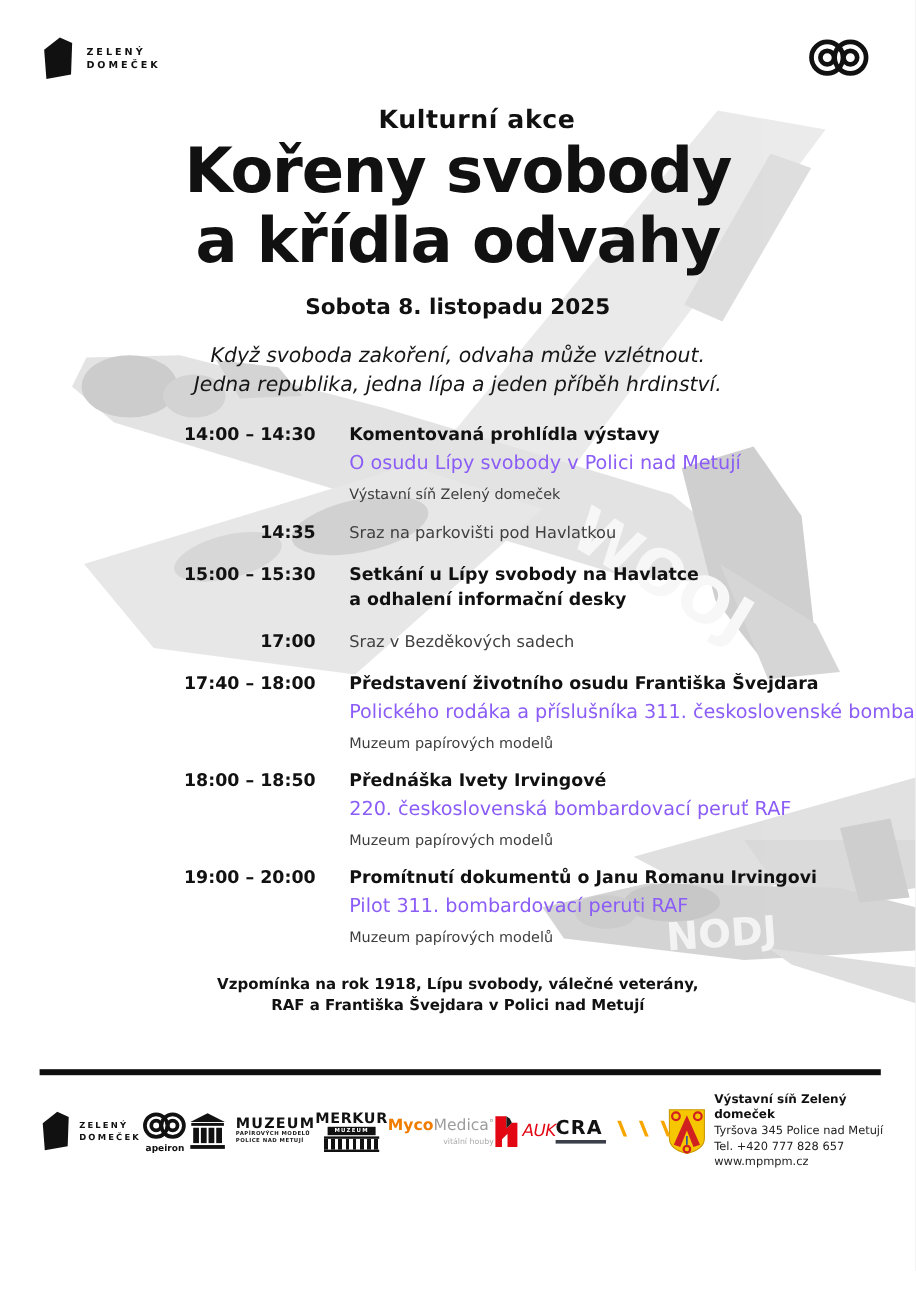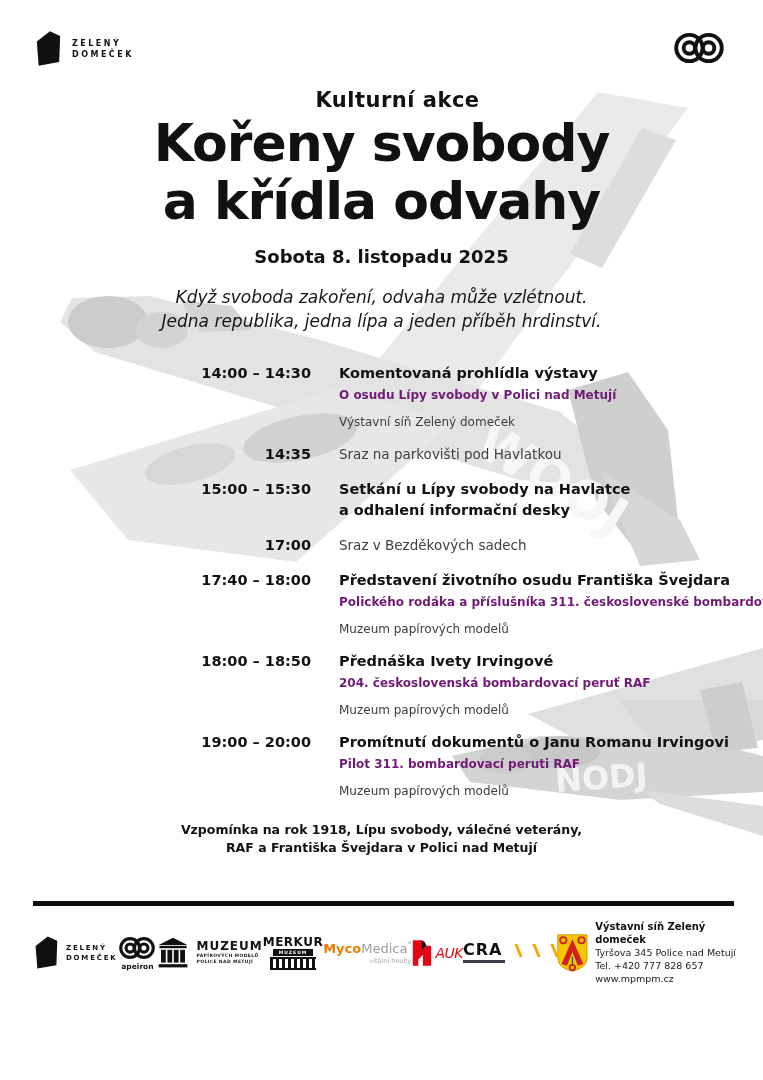--- a/index.html
+++ b/index.html
@@ -21,27 +21,27 @@
   .brand{display:flex;align-items:center;gap:10px;}
   .brand-text{font-size:8px;font-weight:bold;letter-spacing:2.5px;line-height:11px;}
 
   
   .kicker{margin-top:20px;text-align:center;font-size:21px;font-weight:bold;letter-spacing:.5px;padding-left:32px;}
   .main-title{margin-top:2px;text-align:center;font-size:52px;font-weight:bold;line-height:1.12;letter-spacing:-1px;}
   .date{margin-top:16px;text-align:center;font-size:18px;font-weight:bold;}
   .quote{margin-top:18px;text-align:center;font-style:italic;font-size:17px;line-height:24px;color:#161616;}
 
   
-  .schedule{margin-top:30px;padding-left:106px;}
+  .schedule{margin-top:20px;padding-left:58px;}
   .srow{display:flex;margin-bottom:14px;}
   .time{width:205px;padding-right:28px;text-align:right;font-size:14.5px;font-weight:bold;line-height:21px;flex-shrink:0;}
   .info{flex:1;min-width:0;}
   .etitle{font-size:14.5px;font-weight:bold;line-height:21px;white-space:nowrap;}
   .plain{font-size:13.5px;line-height:21px;color:#404040;white-space:nowrap;}
-  .esub{margin-top:3px;font-size:12px;line-height:17px;color:#701a75;white-space:nowrap;font-weight:bold;}
+  .esub{margin-top:3px;font-size:16px;line-height:17px;color:#8b5cf6;white-space:nowrap;}
   .eloc{margin-top:10px;font-size:12px;line-height:16px;color:#3d3d3d;white-space:nowrap;}
 
   
   .footnote{margin-top:22px;text-align:center;font-size:12.5px;font-weight:bold;line-height:18px;}
   .divider{margin:44px 29px 0 33px;height:5px;background:#0f0f0f;}
   .sponsors{display:flex;align-items:center;justify-content:space-between;padding:14px 26px 0 33px;}
   .sp{display:flex;align-items:center;gap:7px;}
   .sp-col{display:flex;flex-direction:column;align-items:center;}
   .apeiron-label{font-size:7.5px;font-weight:bold;margin-top:1px;}
   .muzeum-text{font-size:12px;font-weight:bold;letter-spacing:1px;line-height:13px;}
@@ -167,21 +167,21 @@
           <div class="etitle" data-bind="schedule.rows.5.title">Představení životního osudu Františka Švejdara</div>
           <div class="esub" data-bind="schedule.rows.5.subtitle">Polického rodáka a příslušníka 311. československé bombardovací perutě RAF</div>
           <div class="eloc" data-bind="schedule.rows.5.location">Muzeum papírových modelů</div>
         </div>
       </div>
 
       <div class="srow">
         <div class="time" data-bind="schedule.rows.6.time">18:00 – 18:50</div>
         <div class="info">
           <div class="etitle" data-bind="schedule.rows.6.title">Přednáška Ivety Irvingové</div>
-          <div class="esub" data-bind="schedule.rows.6.subtitle">204. československá bombardovací peruť RAF</div>
+          <div class="esub" data-bind="schedule.rows.6.subtitle">220. československá bombardovací peruť RAF</div>
           <div class="eloc" data-bind="schedule.rows.6.location">Muzeum papírových modelů</div>
         </div>
       </div>
 
       <div class="srow">
         <div class="time" data-bind="schedule.rows.7.time">19:00 – 20:00</div>
         <div class="info">
           <div class="etitle" data-bind="schedule.rows.7.title">Promítnutí dokumentů o Janu Romanu Irvingovi</div>
           <div class="esub" data-bind="schedule.rows.7.subtitle">Pilot 311. bombardovací peruti RAF</div>
           <div class="eloc" data-bind="schedule.rows.7.location">Muzeum papírových modelů</div>

